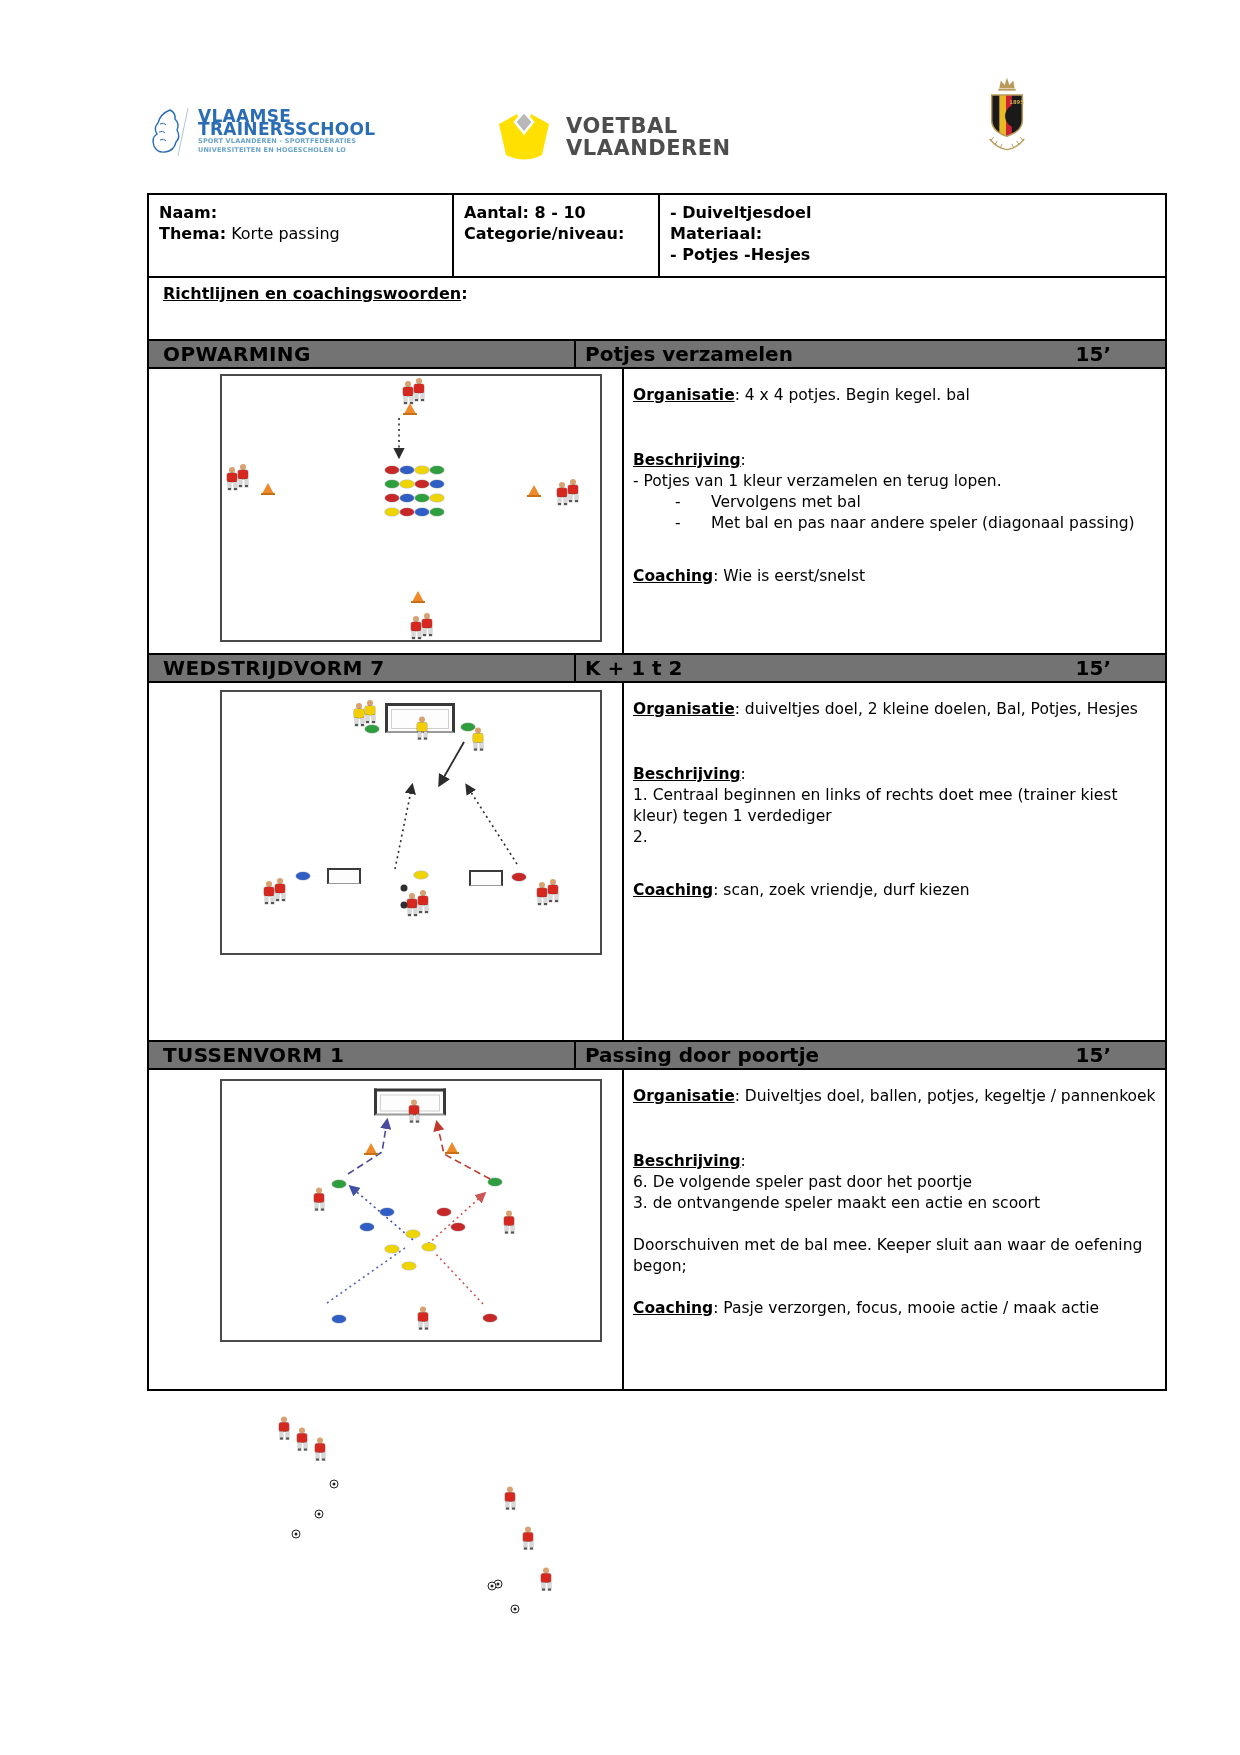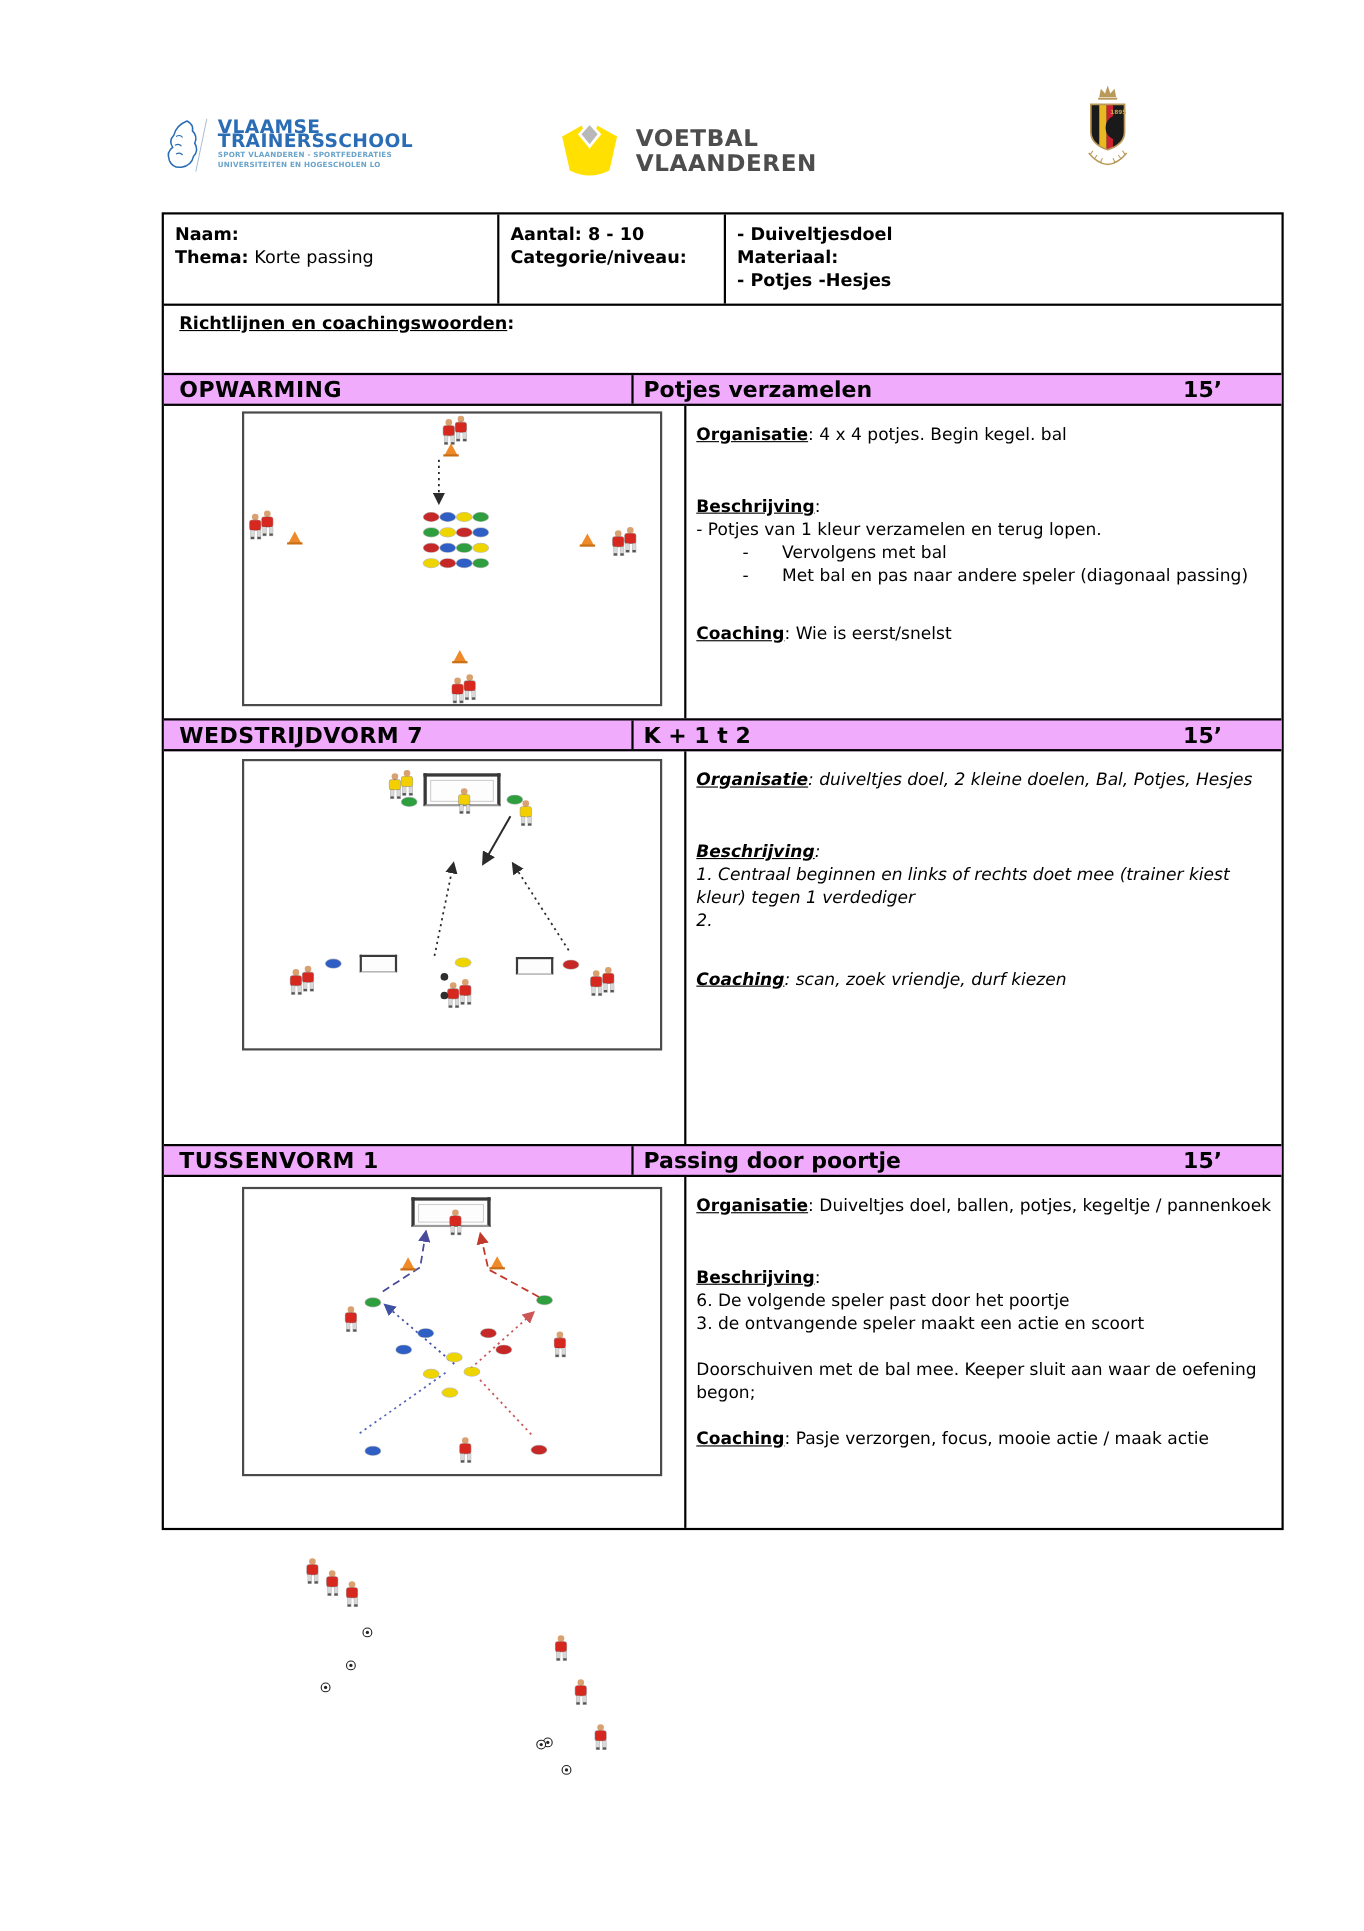--- a/index.html
+++ b/index.html
@@ -5,42 +5,42 @@
   html,body{margin:0;padding:0;background:#e8e8e8;}
   .page{position:relative;width:1240px;height:1755px;background:#ffffff;margin:0 auto;
         font-family:"DejaVu Sans","Liberation Sans",sans-serif;color:#000;overflow:hidden;}
   *{box-sizing:border-box;}
 
   
   .logo-vts{position:absolute;left:146px;top:106px;display:flex;align-items:center;}
   .vts-text{margin-left:8px;}
   .vts-main{font-size:17px;font-weight:bold;color:#2a6db5;line-height:13px;letter-spacing:.3px;}
   .vts-sub{font-size:6.5px;font-weight:bold;color:#6aa4cb;line-height:8px;letter-spacing:.2px;margin-top:1px;}
-  .logo-vv{position:absolute;left:508px;top:110px;display:flex;align-items:center;}
+  .logo-vv{position:absolute;left:496px;top:110px;display:flex;align-items:center;}
   .vv-text{margin-left:14px;font-size:21px;font-weight:bold;color:#4d4d4d;line-height:22px;letter-spacing:.5px;}
   .logo-rbfa{position:absolute;left:984px;top:74px;}
 
   
   .main-table{position:absolute;left:147px;top:193px;width:1020px;border:2px solid #000;background:#fff;}
   .row-info{display:flex;height:83px;border-bottom:2px solid #000;}
   .cell{padding:7px 10px;font-size:16px;line-height:21px;}
   .c1{width:305px;border-right:2px solid #000;}
   .c2{width:206px;border-right:2px solid #000;}
   .c3{flex:1;}
   .b{font-weight:bold;}
   .row-richt{height:61px;padding:6px 14px;font-size:16px;}
   .u{text-decoration:underline;text-align:right;}
 
-  .sec-header{display:flex;height:30px;background:#f0abfc;border-top:2px solid #000;border-bottom:2px solid #000;align-items:center;}
+  .sec-header{display:flex;height:30px;background:#737373;border-top:2px solid #000;border-bottom:2px solid #000;align-items:center;}
   .sec-phase{width:427px;border-right:2px solid #000;height:100%;display:flex;align-items:center;
              padding-left:14px;font-size:20px;font-weight:bold;letter-spacing:.4px;}
   .sec-rt{flex:1;height:100%;display:flex;align-items:center;justify-content:space-between;
           padding-left:9px;padding-right:54px;font-size:20px;font-weight:bold;}
   .sec-body{display:flex;padding-left:48px;}
-  .h284{height:284px;} .h280{height:357px;font-style:italic;} .h319{height:319px;}
+  .h284{height:284px;} .h280{height:357px;} .h319{height:319px;}
   .body-left{width:427px;border-right:2px solid #000;position:relative;}
   .body-right{flex:1;padding:16px 8px 6px 9px;font-size:15.5px;line-height:21px;}
   .tline{min-height:21px;}
   .lbl{font-weight:bold;text-decoration:underline;}
   .gap1{height:21px;} .gap15{height:32px;} .gap2{height:44px;}
   .ind{padding-left:42px;display:flex;}
   .dash{display:inline-block;width:36px;flex:0 0 36px;}
 
   
   .diagram-box{position:absolute;background:#fff;border:2px solid #4a4a4a;}

